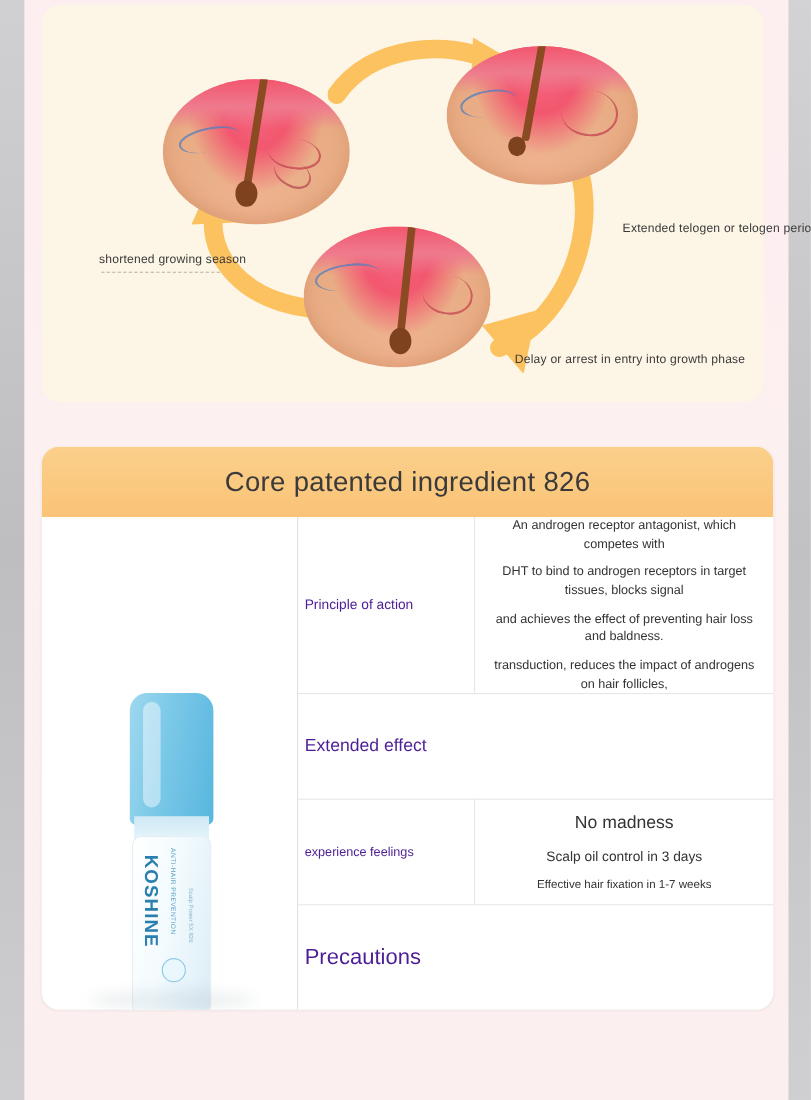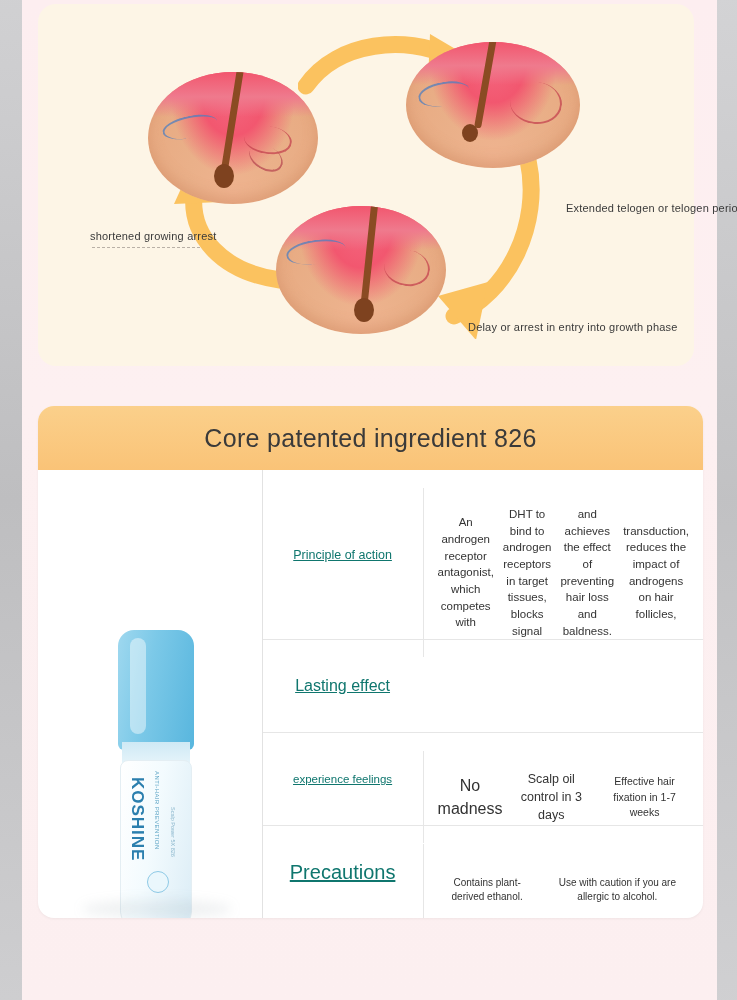--- a/index.html
+++ b/index.html
@@ -77,23 +77,23 @@
     display:flex;align-items:center;justify-content:center;
   }
   .ing-head h1{
     margin:0;font-weight:400;font-size:25px;color:#3a3a3a;letter-spacing:.3px;
   }
   .ing-body{display:flex;height:448px;}
   .prod-col{width:232px;position:relative;}
   .table-col{flex:1;display:flex;flex-direction:column;border-left:1px solid #e2e2e2;}
   .trow{flex:1;display:flex;align-items:center;border-bottom:1px solid #e6e6e6;}
   .trow:last-child{border-bottom:none;}
-  .tlabel{width:148px;text-align:center;color:#0f766e;padding:0 6px;text-decoration:underline;}
-  .tvals{flex:1;border-left:1px solid #e6e6e6;height:100%;display:flex;flex-direction:row;
-    align-items:center;justify-content:center;gap:9px;padding:0 14px;box-sizing:border-box;margin-top:36px;}
+  .tlabel{width:148px;text-align:left;color:#4c1d95;padding:0 6px;}
+  .tvals{flex:1;border-left:1px solid #e6e6e6;height:100%;display:flex;flex-direction:column;
+    align-items:center;justify-content:center;gap:9px;padding:0 14px;box-sizing:border-box;}
   .tvals p{margin:0;text-align:center;color:#333;line-height:1.45;}
 
   .r1 .tlabel{font-size:12.5px;}
   .r1 .tvals p{font-size:11.5px;}
   .r2 .tlabel{font-size:16px;}
   .r2 .tvals p{font-size:11.5px;}
   .r3 .tlabel{font-size:11.5px;}
   .r4 .tlabel{font-size:20px;}
   .r4 .tvals p{font-size:10px;}
   .big{font-size:16px !important;}
@@ -199,21 +199,21 @@
 
       <div class="follicle f3">
         <div class="skin-top"></div>
         <div class="vein" style="left:10px;top:34px;width:58px;height:22px;border-width:2px 0 0 2px;transform:rotate(-8deg);"></div>
         <div class="vein red" style="left:108px;top:44px;width:44px;height:34px;border-width:0 2px 2px 0;transform:rotate(10deg);"></div>
         <div class="hairline" style="left:84px;top:-16px;height:120px;transform:rotate(6deg);"></div>
         <div class="bulb" style="left:78px;top:92px;"></div>
       </div>
     </div>
 
-    <div class="cap cap-1">shortened growing arrest</div>
+    <div class="cap cap-1">shortened growing season</div>
     <div class="cap cap-2">Extended telogen or telogen period</div>
     <div class="cap cap-3">Delay or arrest in entry into growth phase</div>
   </div>
 
   <div class="ing-card">
 
     <div class="ing-head">
       <h1>Core patented ingredient 826</h1>
     </div>
 
@@ -239,38 +239,34 @@
           <div class="tlabel">Principle of action</div>
           <div class="tvals">
             <p>An androgen receptor antagonist, which competes with</p>
             <p>DHT to bind to androgen receptors in target tissues, blocks signal</p>
             <p>and achieves the effect of preventing hair loss and baldness.</p>
             <p>transduction, reduces the impact of androgens on hair follicles,</p>
           </div>
         </div>
 
         <div class="trow r2">
-          <div class="tlabel">Lasting effect</div>
+          <div class="tlabel">Extended effect</div>
         </div>
 
         <div class="trow r3">
           <div class="tlabel">experience feelings</div>
           <div class="tvals">
             <p class="big">No madness</p>
             <p class="mid">Scalp oil control in 3 days</p>
             <p class="sm">Effective hair fixation in 1-7 weeks</p>
           </div>
         </div>
 
         <div class="trow r4">
           <div class="tlabel">Precautions</div>
-          <div class="tvals">
-            <p>Contains plant-derived ethanol.</p>
-            <p>Use with caution if you are allergic to alcohol.</p>
-          </div>
         </div>
 
       </div>
     </div>
   </div>
 
 
 </div>
 
 </body></html>

